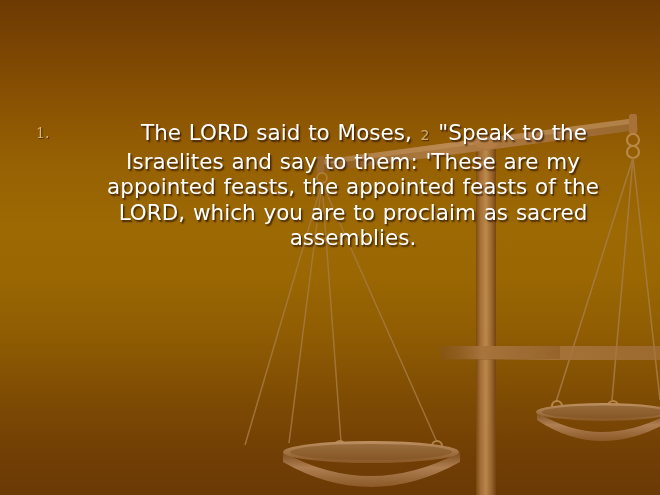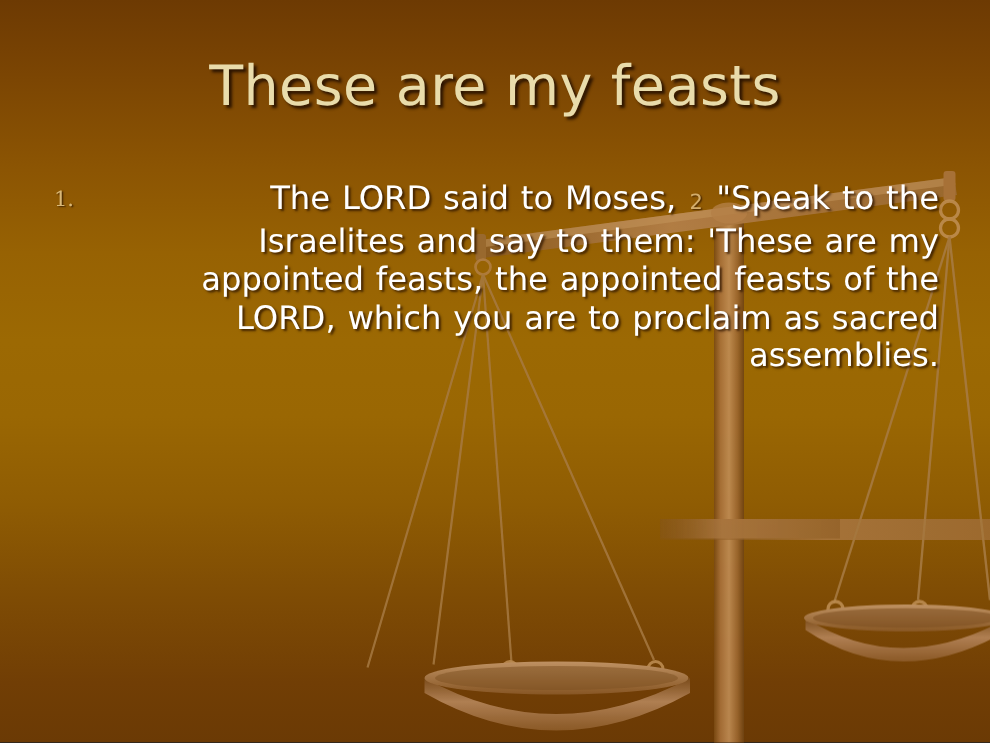--- a/index.html
+++ b/index.html
@@ -73,21 +73,21 @@
     font-family: "DejaVu Serif", serif;
     text-shadow: 1px 1px 1px rgba(40,18,0,0.7);
   }
   .bullet-text {
     display: block;
     margin-left: 44px;
     font-size: 21.5px;
     line-height: 25.6px;
     color: #ffffff;
     text-shadow: 1.5px 1.5px 1.5px rgba(45,20,0,0.8);
-    text-align: right;
+    text-align: center;
     word-spacing: 1px;
   }
   .bullet-text .indent {
     display: inline-block;
     width: 22px;
   }
   .verse-num {
     font-size: 14px;
     color: #d3ad6b;
     vertical-align: baseline;
@@ -186,21 +186,20 @@
       </g>
 
       <g>
         <path d="M283 452 Q370 500 460 452 L460 462 Q370 512 283 462 Z" fill="url(#panGrad)"></path>
         <ellipse cx="371" cy="452" rx="88" ry="11" fill="url(#panLip)"></ellipse>
         <ellipse cx="371" cy="452" rx="81" ry="8" fill="#7d5124" opacity="0.5"></ellipse>
       </g>
     </g>
   </svg>
 
-  <div class="title">These are my feasts</div>
 
   <div class="body-block">
     <div class="bullet-row">
       <span class="list-marker">1.</span>
       <span class="bullet-text"><span class="indent"></span><span>The LORD said to Moses,</span> <span class="verse-num">2</span> <span>"Speak to the Israelites and say to them: 'These are my appointed feasts, the appointed feasts of the LORD, which you are to proclaim as sacred assemblies.</span></span>
     </div>
   </div>
 
 </div>
 

